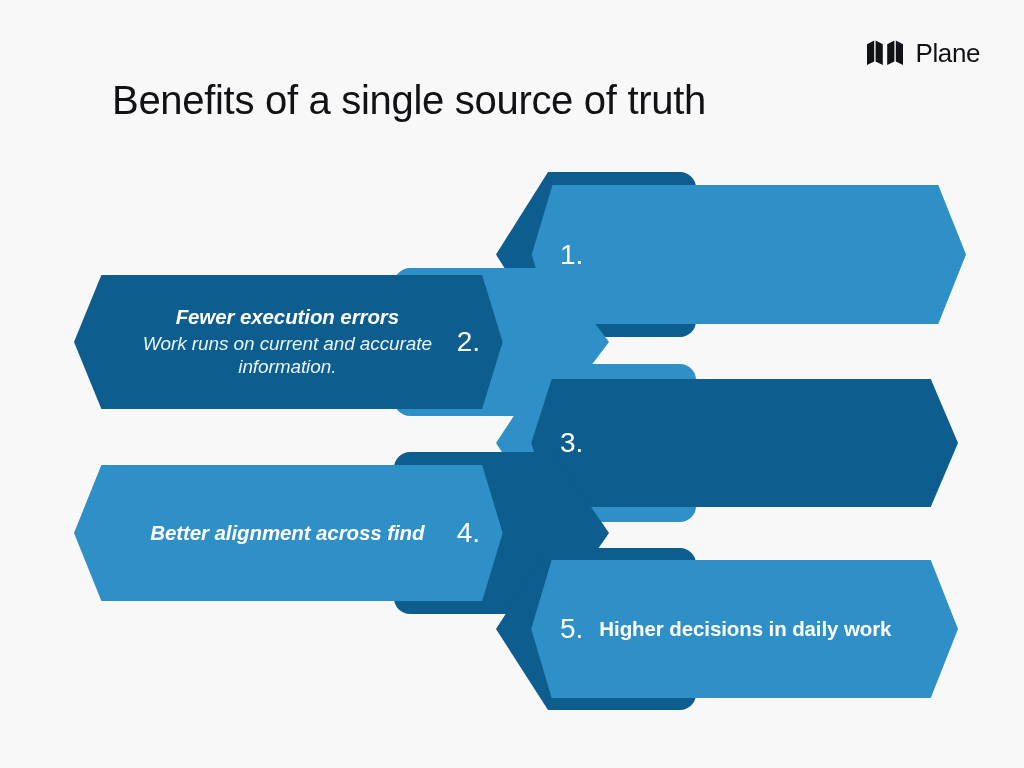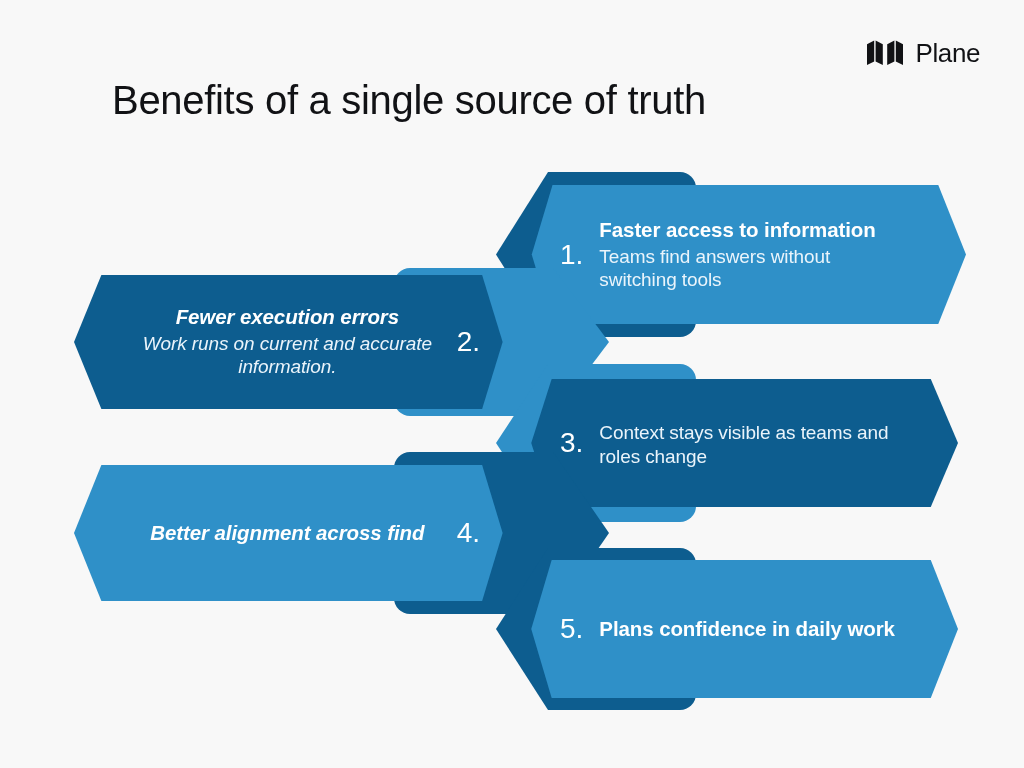--- a/index.html
+++ b/index.html
@@ -95,60 +95,55 @@
 </div>
 
 <div id="page-title">Benefits of a single source of truth</div>
 
 <div id="diagram">
     <div class="item side-right" style="left: 496px; top: 172px; width: 470px; height: 165px;">
       <div class="backhex" style="left: 0px; top: 0px; width: 200px; height: 165px; background-color: rgb(13, 93, 143);"></div>
       <div class="fronthex" style="left: 8px; top: 13px; width: 462px; height: 139px; background-color: rgb(47, 144, 200);"></div>
       <div class="content" style="left: 8px; top: 13px; width: 462px; height: 139px;">
         <div class="num">1.</div>
-        <div class="texts">
-          <div class="t-title">Faster access to information</div>
-          <div class="t-desc">Teams find answers without switching tools</div>
-        </div>
       </div>
     </div>
     <div class="item side-left" style="left: 74px; top: 268px; width: 466px; height: 148px;">
       <div class="backhex" style="left: 320px; top: 0px; width: 215px; height: 148px; background-color: rgb(47, 144, 200);"></div>
       <div class="fronthex" style="left: 0px; top: 7px; width: 456px; height: 134px; background-color: rgb(13, 93, 143);"></div>
       <div class="content" style="left: 0px; top: 7px; width: 456px; height: 134px;">
         <div class="num">2.</div>
         <div class="texts">
           <div class="t-title">Fewer execution errors</div>
           <div class="t-desc">Work runs on current and accurate information.</div>
         </div>
       </div>
     </div>
     <div class="item side-right" style="left: 496px; top: 364px; width: 462px; height: 158px;">
       <div class="backhex" style="left: 0px; top: 0px; width: 200px; height: 158px; background-color: rgb(47, 144, 200);"></div>
       <div class="fronthex" style="left: 8px; top: 15px; width: 454px; height: 128px; background-color: rgb(13, 93, 143);"></div>
       <div class="content" style="left: 8px; top: 15px; width: 454px; height: 128px;">
         <div class="num">3.</div>
         <div class="texts">
-          <div class="t-desc">Context stays visible as teams and roles change</div>
         </div>
       </div>
     </div>
     <div class="item side-left" style="left: 74px; top: 452px; width: 466px; height: 162px;">
       <div class="backhex" style="left: 320px; top: 0px; width: 215px; height: 162px; background-color: rgb(13, 93, 143);"></div>
       <div class="fronthex" style="left: 0px; top: 13px; width: 456px; height: 136px; background-color: rgb(47, 144, 200);"></div>
       <div class="content" style="left: 0px; top: 13px; width: 456px; height: 136px;">
         <div class="num">4.</div>
         <div class="texts">
           <div class="t-title">Better alignment across find</div>
         </div>
       </div>
     </div>
     <div class="item side-right" style="left: 496px; top: 548px; width: 462px; height: 162px;">
       <div class="backhex" style="left: 0px; top: 0px; width: 200px; height: 162px; background-color: rgb(13, 93, 143);"></div>
       <div class="fronthex" style="left: 8px; top: 12px; width: 454px; height: 138px; background-color: rgb(47, 144, 200);"></div>
       <div class="content" style="left: 8px; top: 12px; width: 454px; height: 138px;">
         <div class="num">5.</div>
         <div class="texts">
-          <div class="t-title">Plans confidence in daily work</div>
+          <div class="t-title">Higher decisions in daily work</div>
         </div>
       </div>
     </div>
   </div>
 
 </body></html>

